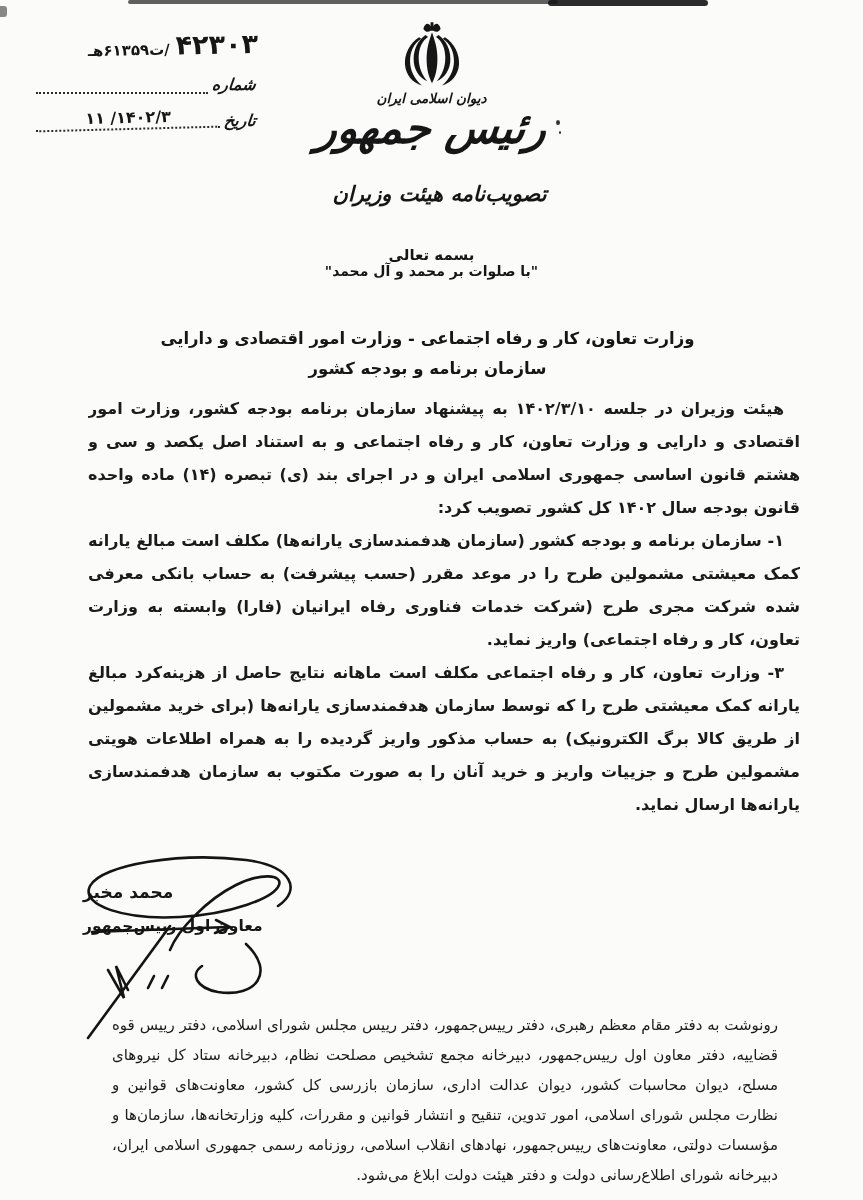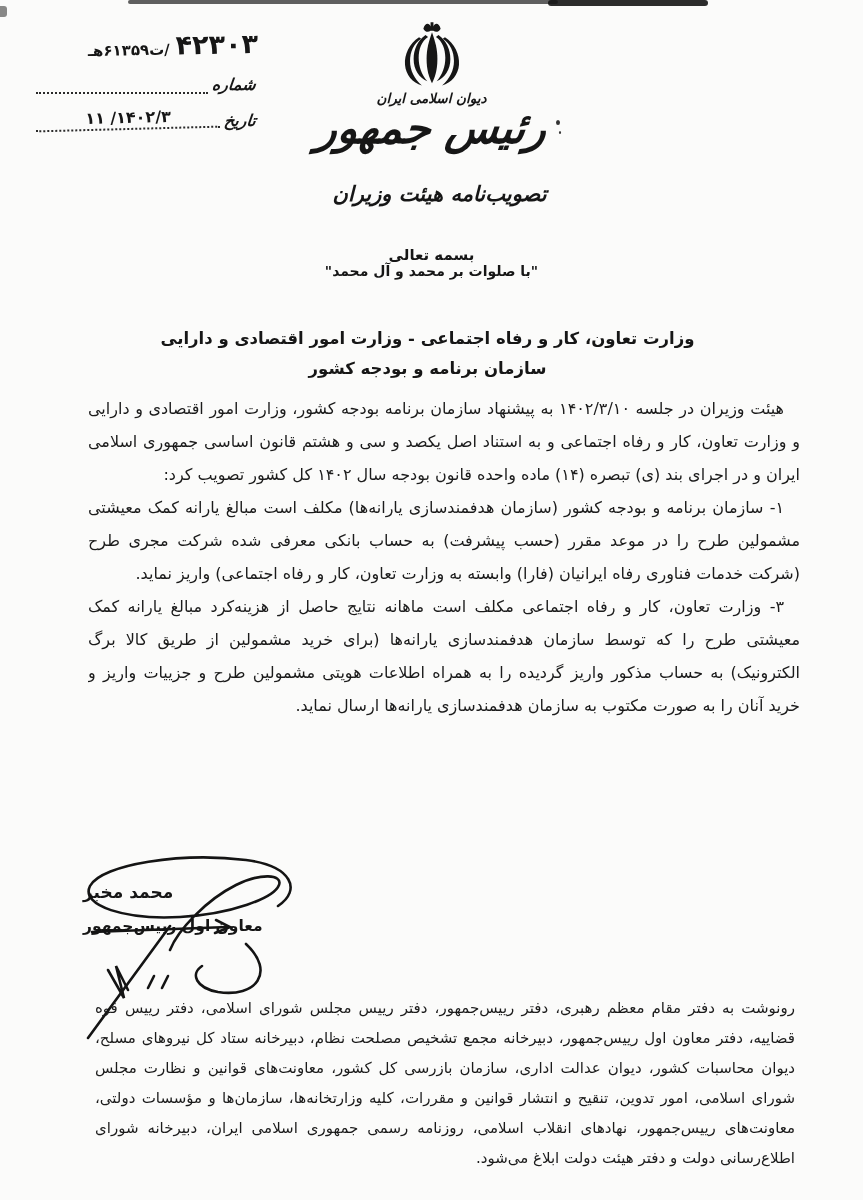--- a/index.html
+++ b/index.html
@@ -33,30 +33,30 @@
   .emblem{position:absolute;left:0;right:0;top:20px;margin:auto;width:76px;height:72px;}
   .country{position:absolute;left:0;right:0;top:90px;font-size:13.5px;font-weight:bold;font-style:italic;}
   .authority{position:absolute;left:0;right:0;top:103px;font-size:43px;font-weight:bold;font-style:italic;transform:skewX(-6deg);}
   .doctype{position:absolute;left:16px;right:0;top:182px;font-size:21px;font-weight:bold;font-style:italic;letter-spacing:1px;}
   
   .bismillah{position:absolute;left:0;right:0;top:246px;text-align:center;font-size:15px;font-weight:bold;}
   .salawat{position:absolute;left:0;right:0;top:263px;text-align:center;font-size:14px;font-weight:bold;}
   
   .addressees{position:absolute;left:0;right:8px;top:324px;text-align:center;font-size:16.5px;font-weight:bold;line-height:30px;}
   
-  .bodytext{position:absolute;top:392px;right:63px;left:88px;height:500px;overflow:hidden;}
+  .bodytext{position:absolute;top:392px;right:63px;left:88px;height:500px;overflow:hidden;font-weight:bold;}
   .bodytext p{margin:0;font-size:16px;line-height:33px;text-align:justify;text-indent:16px;direction:rtl;color:#1b1b1b;}
   
   .signer{position:absolute;left:83px;top:882px;width:202px;text-align:left;direction:rtl;}
   .signer .name{font-size:17px;font-weight:bold;letter-spacing:.5px;}
   .signer .title{font-size:15.5px;font-weight:bold;margin-top:15px;}
   .sig-svg{position:absolute;left:50px;top:848px;width:340px;height:200px;pointer-events:none;}
   
   .footer{position:absolute;top:993px;right:68px;left:95px;}
-  .footer p{margin:0;font-size:15px;line-height:30px;text-align:justify;direction:rtl;color:#1b1b1b;}
+  .footer p{margin:17px;font-size:15px;line-height:30px;text-align:justify;direction:rtl;color:#1b1b1b;}
 </style>
 </head>
 <body>
 
 <div class="page">
 
   <div class="smudge-a"></div>
   <div class="smudge-b"></div>
   <div class="edge-notch"></div>
   <div class="dots-artifact"></div>

